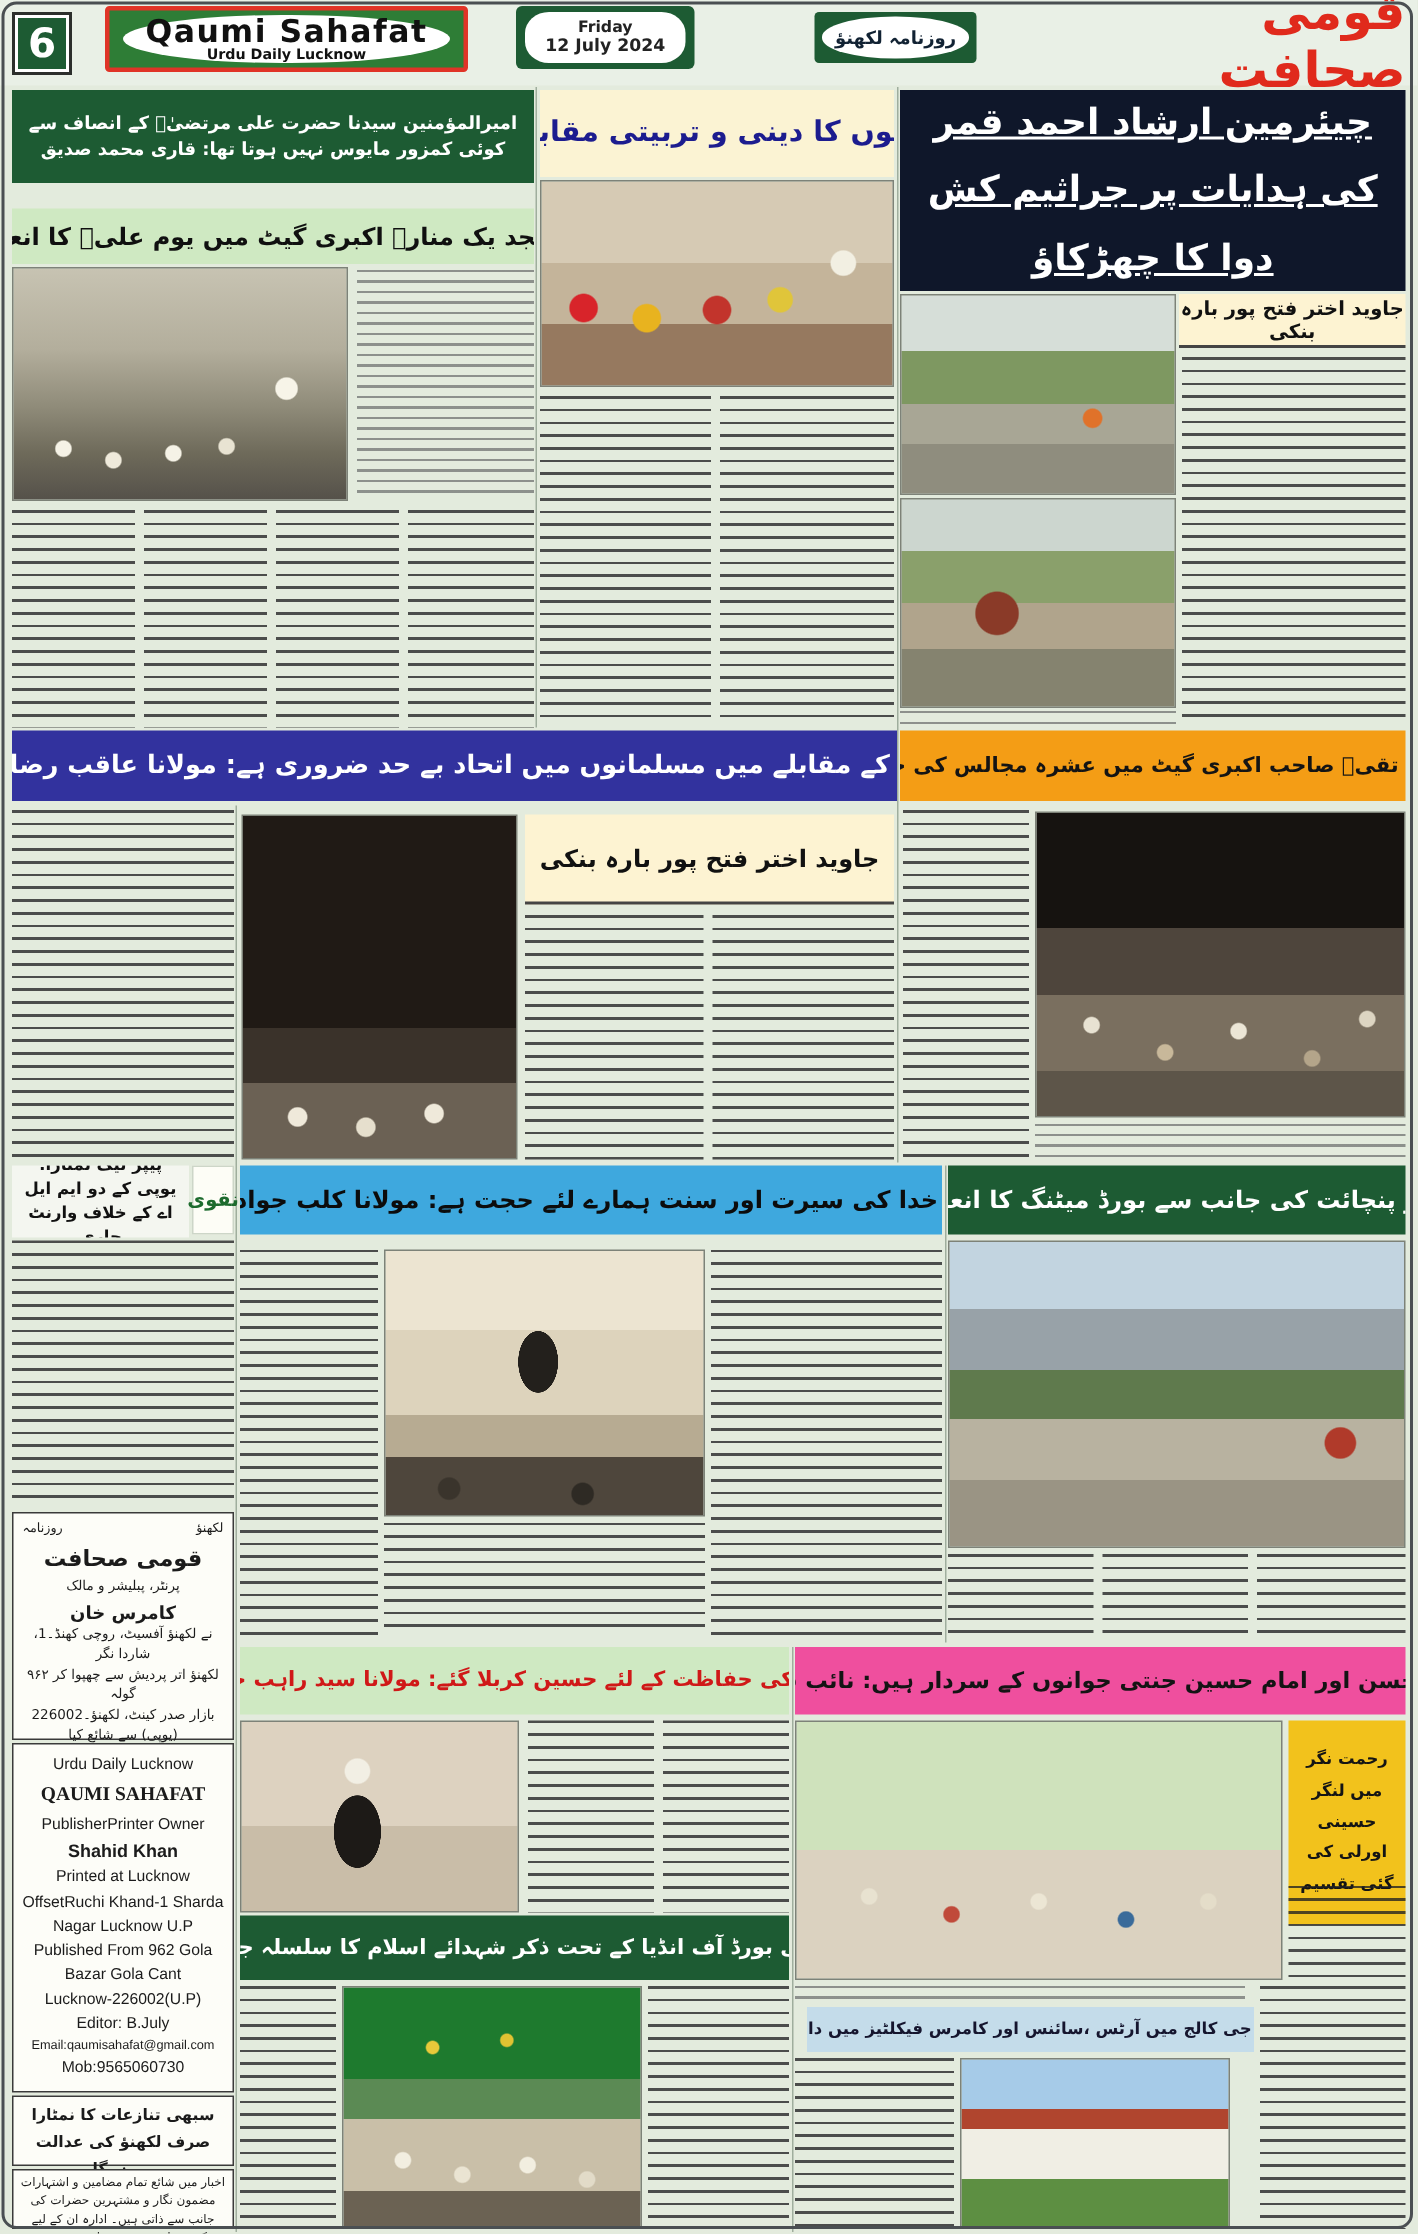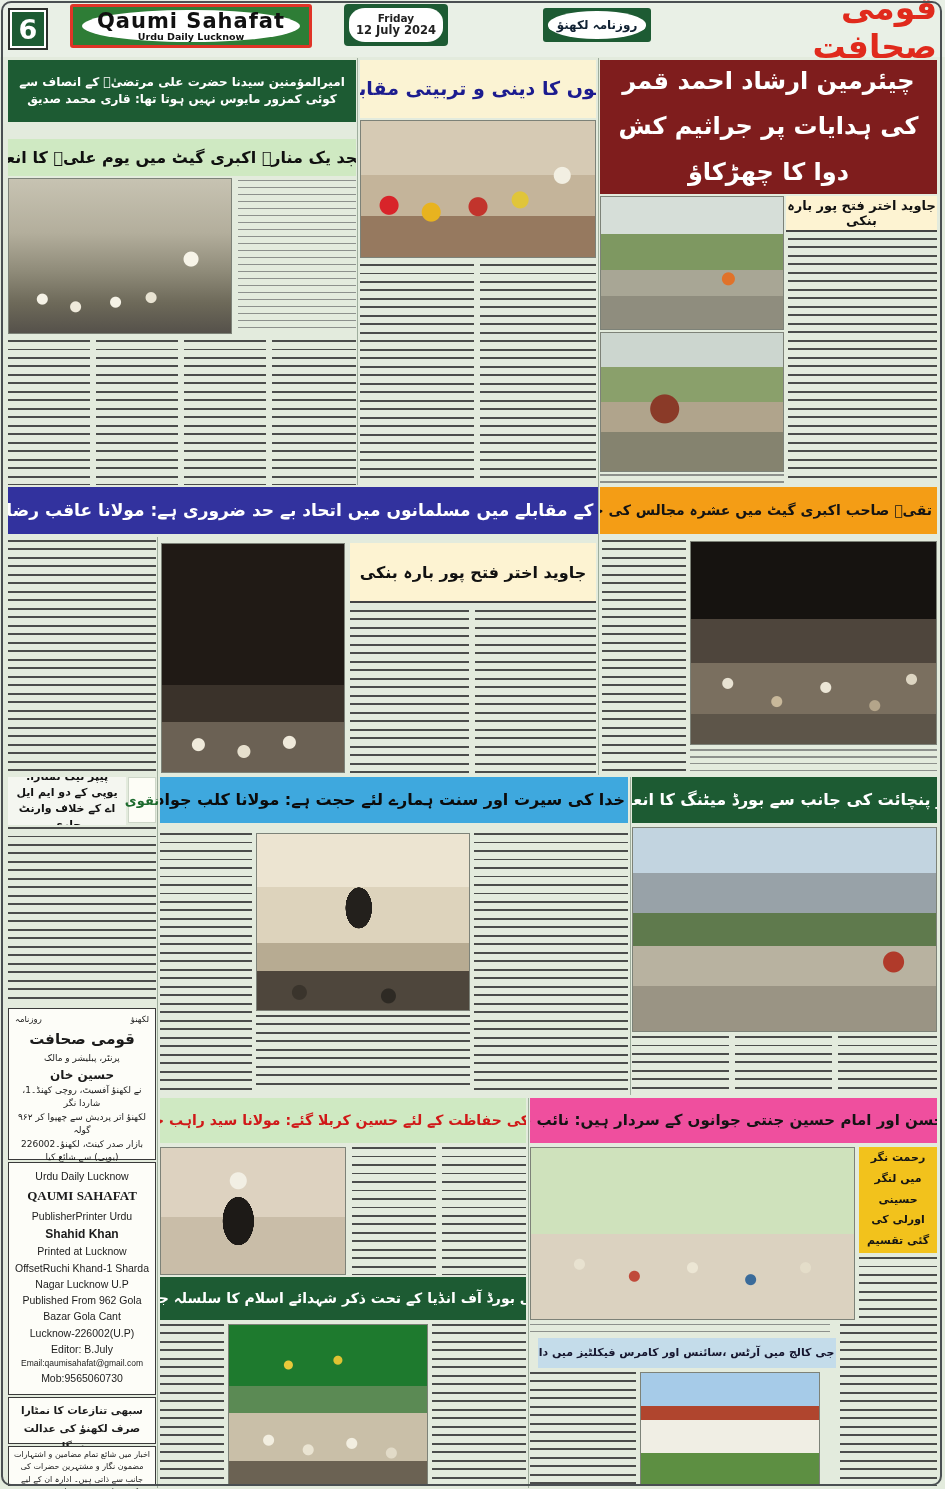--- a/index.html
+++ b/index.html
@@ -5,21 +5,21 @@
   html,body{margin:0;padding:0;}
   body{width:945px;height:1489px;position:relative;background:#e3ebdd;font-family:"DejaVu Sans",sans-serif;overflow:hidden;}
   .abs{position:absolute;box-sizing:border-box;}
   .frame{left:1px;top:1px;width:941px;height:1485px;border:2px solid #4a4f52;border-radius:10px;pointer-events:none;}
   .ur{direction:rtl;unicode-bidi:embed;}
   .band{display:flex;align-items:center;justify-content:center;text-align:center;font-weight:bold;overflow:hidden;padding:2px 6px;line-height:1.45;}
   .nowrap{white-space:nowrap;}
   .h-greendark{background:#1d5b33;color:#ffffff;}
   .h-subgreen{background:#cfe9c2;color:#101010;}
   .h-cream{background:#fbf3d3;color:#1c1c8f;}
-  .h-red{background:#7f1d1d;color:#ffffff;}
+  .h-red{background:#0f172a;color:#ffffff;text-decoration:underline;}
   .h-indigo{background:#32329e;color:#ffffff;}
   .h-orange{background:#f49d15;color:#141414;}
   .h-sky{background:#3ea8de;color:#0c0c0c;}
   .h-pink{background:#ef4f9e;color:#141414;}
   .h-lgreen-red{background:#cfe9c2;color:#d01818;}
   .h-ltblue{background:#c4dcea;color:#15152e;}
   .h-yellow{background:#f2c21c;color:#141414;}
   .h-white{background:#f4f6f0;color:#111;}
   .byline{background:#fdf3d2;color:#111;display:flex;align-items:center;justify-content:center;font-weight:bold;border-bottom:2px solid #444;text-align:center;}
   .tx{background-image:repeating-linear-gradient(to bottom,rgba(32,32,34,.78) 0 1.8px,transparent 1.8px 8.5px);}
@@ -109,21 +109,21 @@
 
 <div class="abs pagenum" style="left:8px;top:8px;width:40px;height:42px;">6</div>
 
 <div class="abs logo" style="left:70px;top:4px;width:242px;height:44px;">
   <div class="logo-oval">
     <div class="logo-title">Qaumi Sahafat</div>
     <div class="logo-sub">Urdu Daily Lucknow</div>
   </div>
 </div>
 
-<div class="abs datebox" style="left:344px;top:4px;width:104px;height:42px;">
+<div class="abs datebox" style="left:344px;top:4px;width:119px;height:42px;">
   <div class="date-oval">
     <div class="date-day">Friday</div>
     <div class="date-full">12 July 2024</div>
   </div>
 </div>
 
 <div class="abs edbox" style="left:543px;top:8px;width:108px;height:34px;">
   <div class="ed-oval ur">روزنامہ لکھنؤ</div>
 </div>
 
@@ -190,32 +190,32 @@
 <div class="abs band h-lgreen-red ur nowrap" style="left:160px;top:1098px;width:366px;height:45px;font-size:14px;">دین کی حفاظت کے لئے حسین کربلا گئے: مولانا سید راہب حسن</div>
 <div class="abs band h-pink ur nowrap" style="left:530px;top:1098px;width:407px;height:45px;font-size:15px;">امام حسن اور امام حسین جنتی جوانوں کے سردار ہیں: نائب قاضی</div>
 
 <div class="abs imprint ur" style="left:8px;top:1008px;width:148px;height:152px;padding:4px 6px;font-size:9px;line-height:1.5;">
   <div style="display:flex;justify-content:space-between;font-size:8.5px;">
     <span>لکھنؤ</span>
     <span>روزنامہ</span>
   </div>
   <div style="font-size:15px;font-weight:bold;margin:2px 0;">قومی صحافت</div>
   <div>پرنٹر، پبلیشر و مالک</div>
-  <div style="font-size:12px;font-weight:bold;">حسین خان</div>
+  <div style="font-size:12px;font-weight:bold;">کامرس خان</div>
   <div>نے لکھنؤ آفسیٹ، روچی کھنڈ۔1، شاردا نگر</div>
   <div>لکھنؤ اتر پردیش سے چھپوا کر ۹۶۲ گولہ</div>
   <div>بازار صدر کینٹ، لکھنؤ۔226002</div>
   <div>(یوپی) سے شائع کیا</div>
   <div style="border-top:1px solid #444;margin-top:2px;padding-top:2px;font-size:11px;font-weight:bold;">ایڈیٹر: بی ناصر</div>
 </div>
 
 <div class="abs imprint" style="left:8px;top:1162px;width:148px;height:233px;padding:5px 2px;font-family:'Liberation Sans',sans-serif;font-size:10.5px;line-height:1.55;">
   <div>Urdu Daily Lucknow</div>
   <div style="font-weight:bold;font-size:13px;font-family:'Liberation Serif',serif;margin:2px 0;">QAUMI SAHAFAT</div>
-  <div>PublisherPrinter Urdu</div>
+  <div>PublisherPrinter Owner</div>
   <div style="font-weight:bold;font-size:12px;">Shahid Khan</div>
   <div>Printed at Lucknow</div>
   <div>OffsetRuchi Khand-1 Sharda</div>
   <div>Nagar Lucknow U.P</div>
   <div>Published From 962 Gola</div>
   <div>Bazar Gola Cant</div>
   <div>Lucknow-226002(U.P)</div>
   <div>Editor: B.July</div>
   <div style="font-size:8.5px;">Email:qaumisahafat@gmail.com</div>
   <div>Mob:9565060730</div>
@@ -228,21 +228,21 @@
 <div class="abs tx" style="left:352px;top:1147px;width:84px;height:128px;"></div>
 <div class="abs tx" style="left:442px;top:1147px;width:84px;height:128px;"></div>
 
 <div class="abs band h-greendark ur nowrap" style="left:160px;top:1277px;width:366px;height:43px;font-size:14px;">سنی بورڈ آف انڈیا کے تحت ذکر شہدائے اسلام کا سلسلہ جاری</div>
 
 <div class="abs tx" style="left:160px;top:1324px;width:64px;height:162px;"></div>
 <div class="abs photo photoI" style="left:228px;top:1324px;width:200px;height:162px;"></div>
 <div class="abs tx" style="left:432px;top:1324px;width:94px;height:162px;"></div>
 
 <div class="abs photo photoJ" style="left:530px;top:1147px;width:325px;height:173px;"></div>
-<div class="abs band h-yellow ur" style="left:859px;top:1147px;width:78px;height:106px;font-size:11px;line-height:1.9;">رحمت نگر میں لنگر حسینی اورلی کی گئی تقسیم</div>
+<div class="abs band h-yellow ur" style="left:859px;top:1147px;width:78px;height:136px;font-size:11px;line-height:1.9;">رحمت نگر میں لنگر حسینی اورلی کی گئی تقسیم</div>
 <div class="abs tx" style="left:859px;top:1257px;width:78px;height:63px;"></div>
 
 <div class="abs tx-lt" style="left:530px;top:1324px;width:300px;height:10px;"></div>
 <div class="abs band h-ltblue ur nowrap" style="left:538px;top:1338px;width:298px;height:30px;font-size:11px;">ممتاز پی جی کالج میں آرٹس ،سائنس اور کامرس فیکلٹیز میں داخلے جاری</div>
 <div class="abs tx" style="left:530px;top:1372px;width:106px;height:114px;"></div>
 <div class="abs photo photoK" style="left:640px;top:1372px;width:180px;height:113px;"></div>
 <div class="abs tx" style="left:840px;top:1324px;width:97px;height:162px;"></div>
 
 <div class="abs frame"></div>
 

